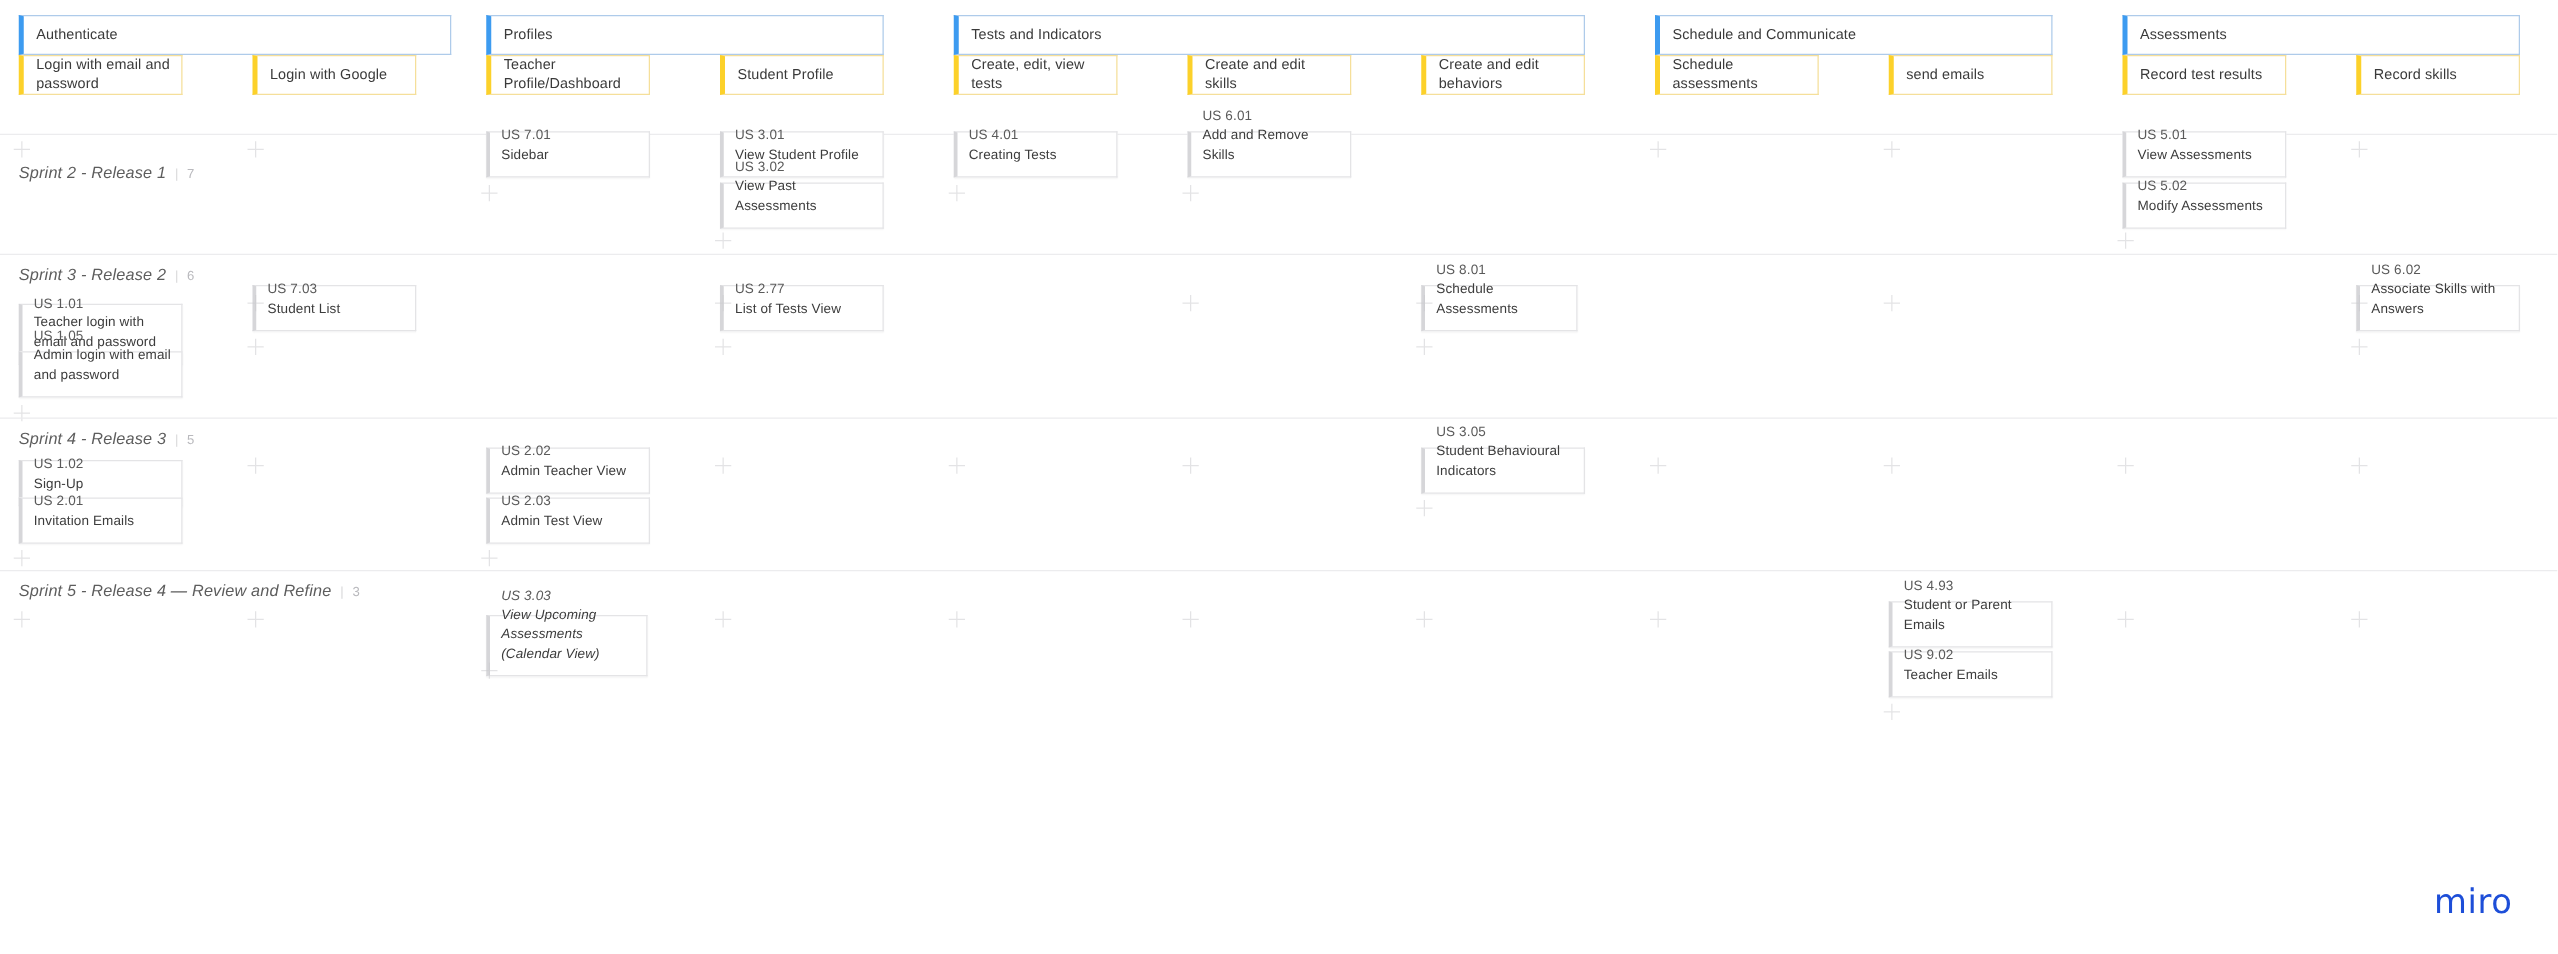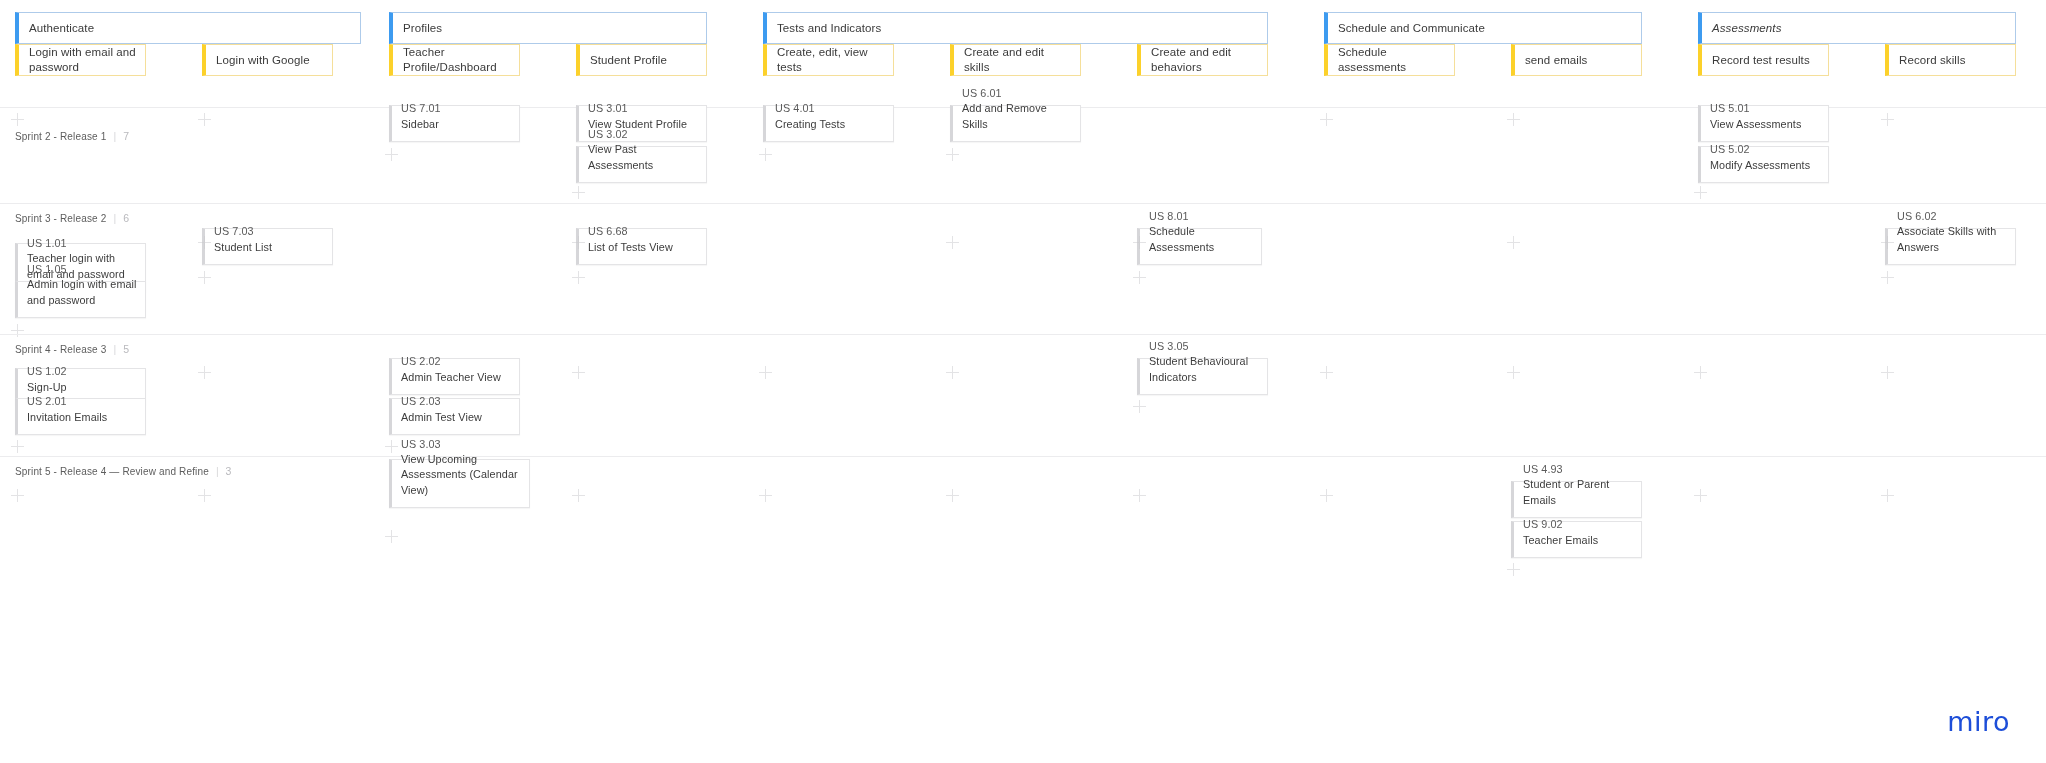--- a/index.html
+++ b/index.html
@@ -75,23 +75,24 @@
 
   
   .sprint-label {
     position: absolute;
     display: flex;
     align-items: baseline;
     gap: 7px;
     white-space: nowrap;
   }
   .sprint-label .sprint-name {
-    font-size: 10px;
+    font-size: 13px;
     color: #5d5d5d;
     letter-spacing: .15px;
+    font-style: italic;
   }
   .sprint-label .sprint-sep {
     color: #d8d8da;
     font-size: 10.5px;
   }
   .sprint-label .sprint-count {
     font-size: 10.5px;
     color: #b9b9bd;
   }
 
@@ -133,21 +134,21 @@
       </div>
       <div class="card activity-card" style="left: 389px; top: 12px; width: 318px;">
         <span class="card-text">Profiles</span>
       </div>
       <div class="card activity-card" style="left: 763px; top: 12px; width: 505px;">
         <span class="card-text">Tests and Indicators</span>
       </div>
       <div class="card activity-card" style="left: 1324px; top: 12px; width: 318px;">
         <span class="card-text">Schedule and Communicate</span>
       </div>
-      <div class="card activity-card" style="left: 1698px; top: 12px; width: 318px; font-style: italic;">
+      <div class="card activity-card" style="left: 1698px; top: 12px; width: 318px;">
         <span class="card-text">Assessments</span>
       </div>
     </div>
   <div id="task-band">
       <div class="card task-card" style="left: 15px; top: 44px; width: 131px;">
         <span class="card-text">Login with email and password</span>
       </div>
       <div class="card task-card" style="left: 202px; top: 44px; width: 131px;">
         <span class="card-text">Login with Google</span>
       </div>
@@ -257,21 +258,21 @@
         </span>
       </div>
       <div class="card story-card" style="left: 202px; top: 228px; width: 131px; height: 37px;">
         <span class="card-text">
           <span class="us-id">US 7.03</span>
           <span class="us-title">Student List</span>
         </span>
       </div>
       <div class="card story-card" style="left: 576px; top: 228px; width: 131px; height: 37px;">
         <span class="card-text">
-          <span class="us-id">US 6.68</span>
+          <span class="us-id">US 2.77</span>
           <span class="us-title">List of Tests View</span>
         </span>
       </div>
       <div class="card story-card" style="left: 1137px; top: 228px; width: 125px; height: 37px;">
         <span class="card-text">
           <span class="us-id">US 8.01</span>
           <span class="us-title">Schedule Assessments</span>
         </span>
       </div>
       <div class="card story-card" style="left: 1885px; top: 228px; width: 131px; height: 37px;">
@@ -337,21 +338,21 @@
       <div class="plus-btn" style="left: 1320px; top: 366px;"></div>
       <div class="plus-btn" style="left: 1507px; top: 366px;"></div>
       <div class="plus-btn" style="left: 1694px; top: 366px;"></div>
       <div class="plus-btn" style="left: 1881px; top: 366px;"></div>
       <div class="row-divider" style="top: 456px;"></div>
       <div class="sprint-label" style="left: 15px; top: 465px;">
         <span class="sprint-name">Sprint 5 - Release 4 — Review and Refine</span>
         <span class="sprint-sep">|</span>
         <span class="sprint-count">3</span>
       </div>
-      <div class="card story-card" style="left: 389px; top: 459px; width: 141px; height: 49px;">
+      <div class="card story-card" style="left: 389px; top: 492px; width: 129px; height: 49px; font-style: italic;">
         <span class="card-text">
           <span class="us-id">US 3.03</span>
           <span class="us-title">View Upcoming Assessments (Calendar View)</span>
         </span>
       </div>
       <div class="card story-card" style="left: 1511px; top: 481px; width: 131px; height: 37px;">
         <span class="card-text">
           <span class="us-id">US 4.93</span>
           <span class="us-title">Student or Parent Emails</span>
         </span>

